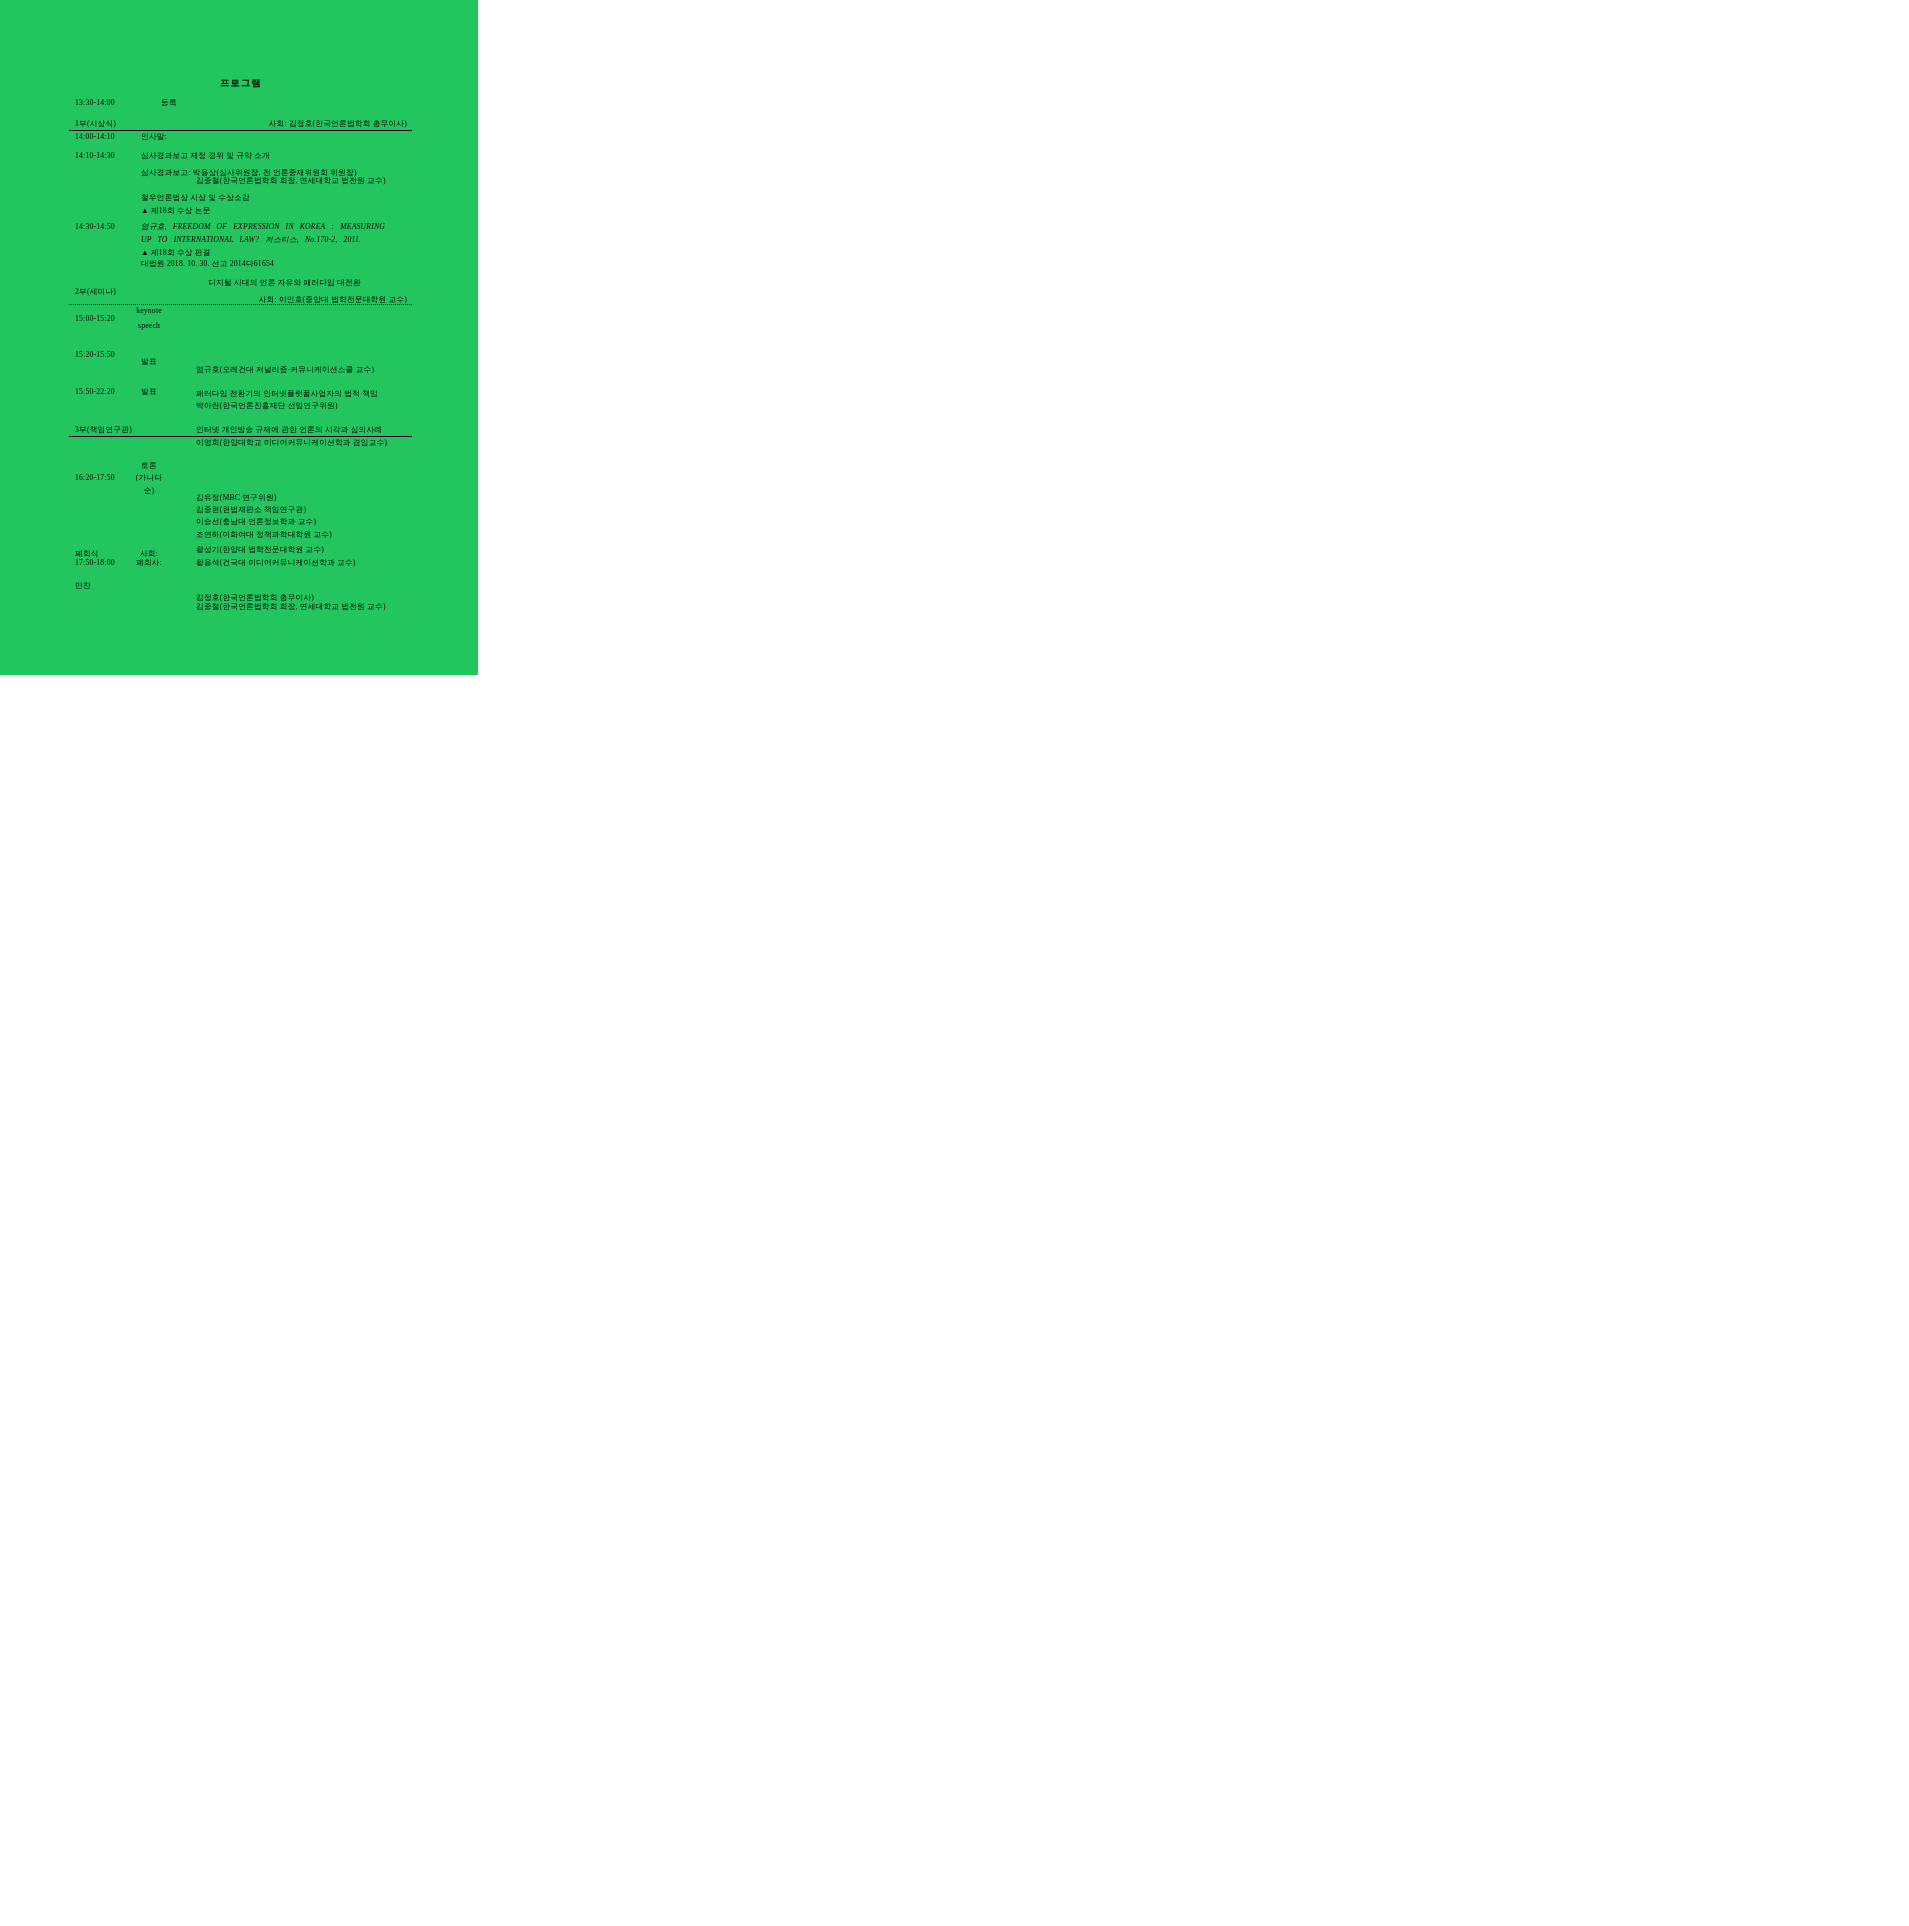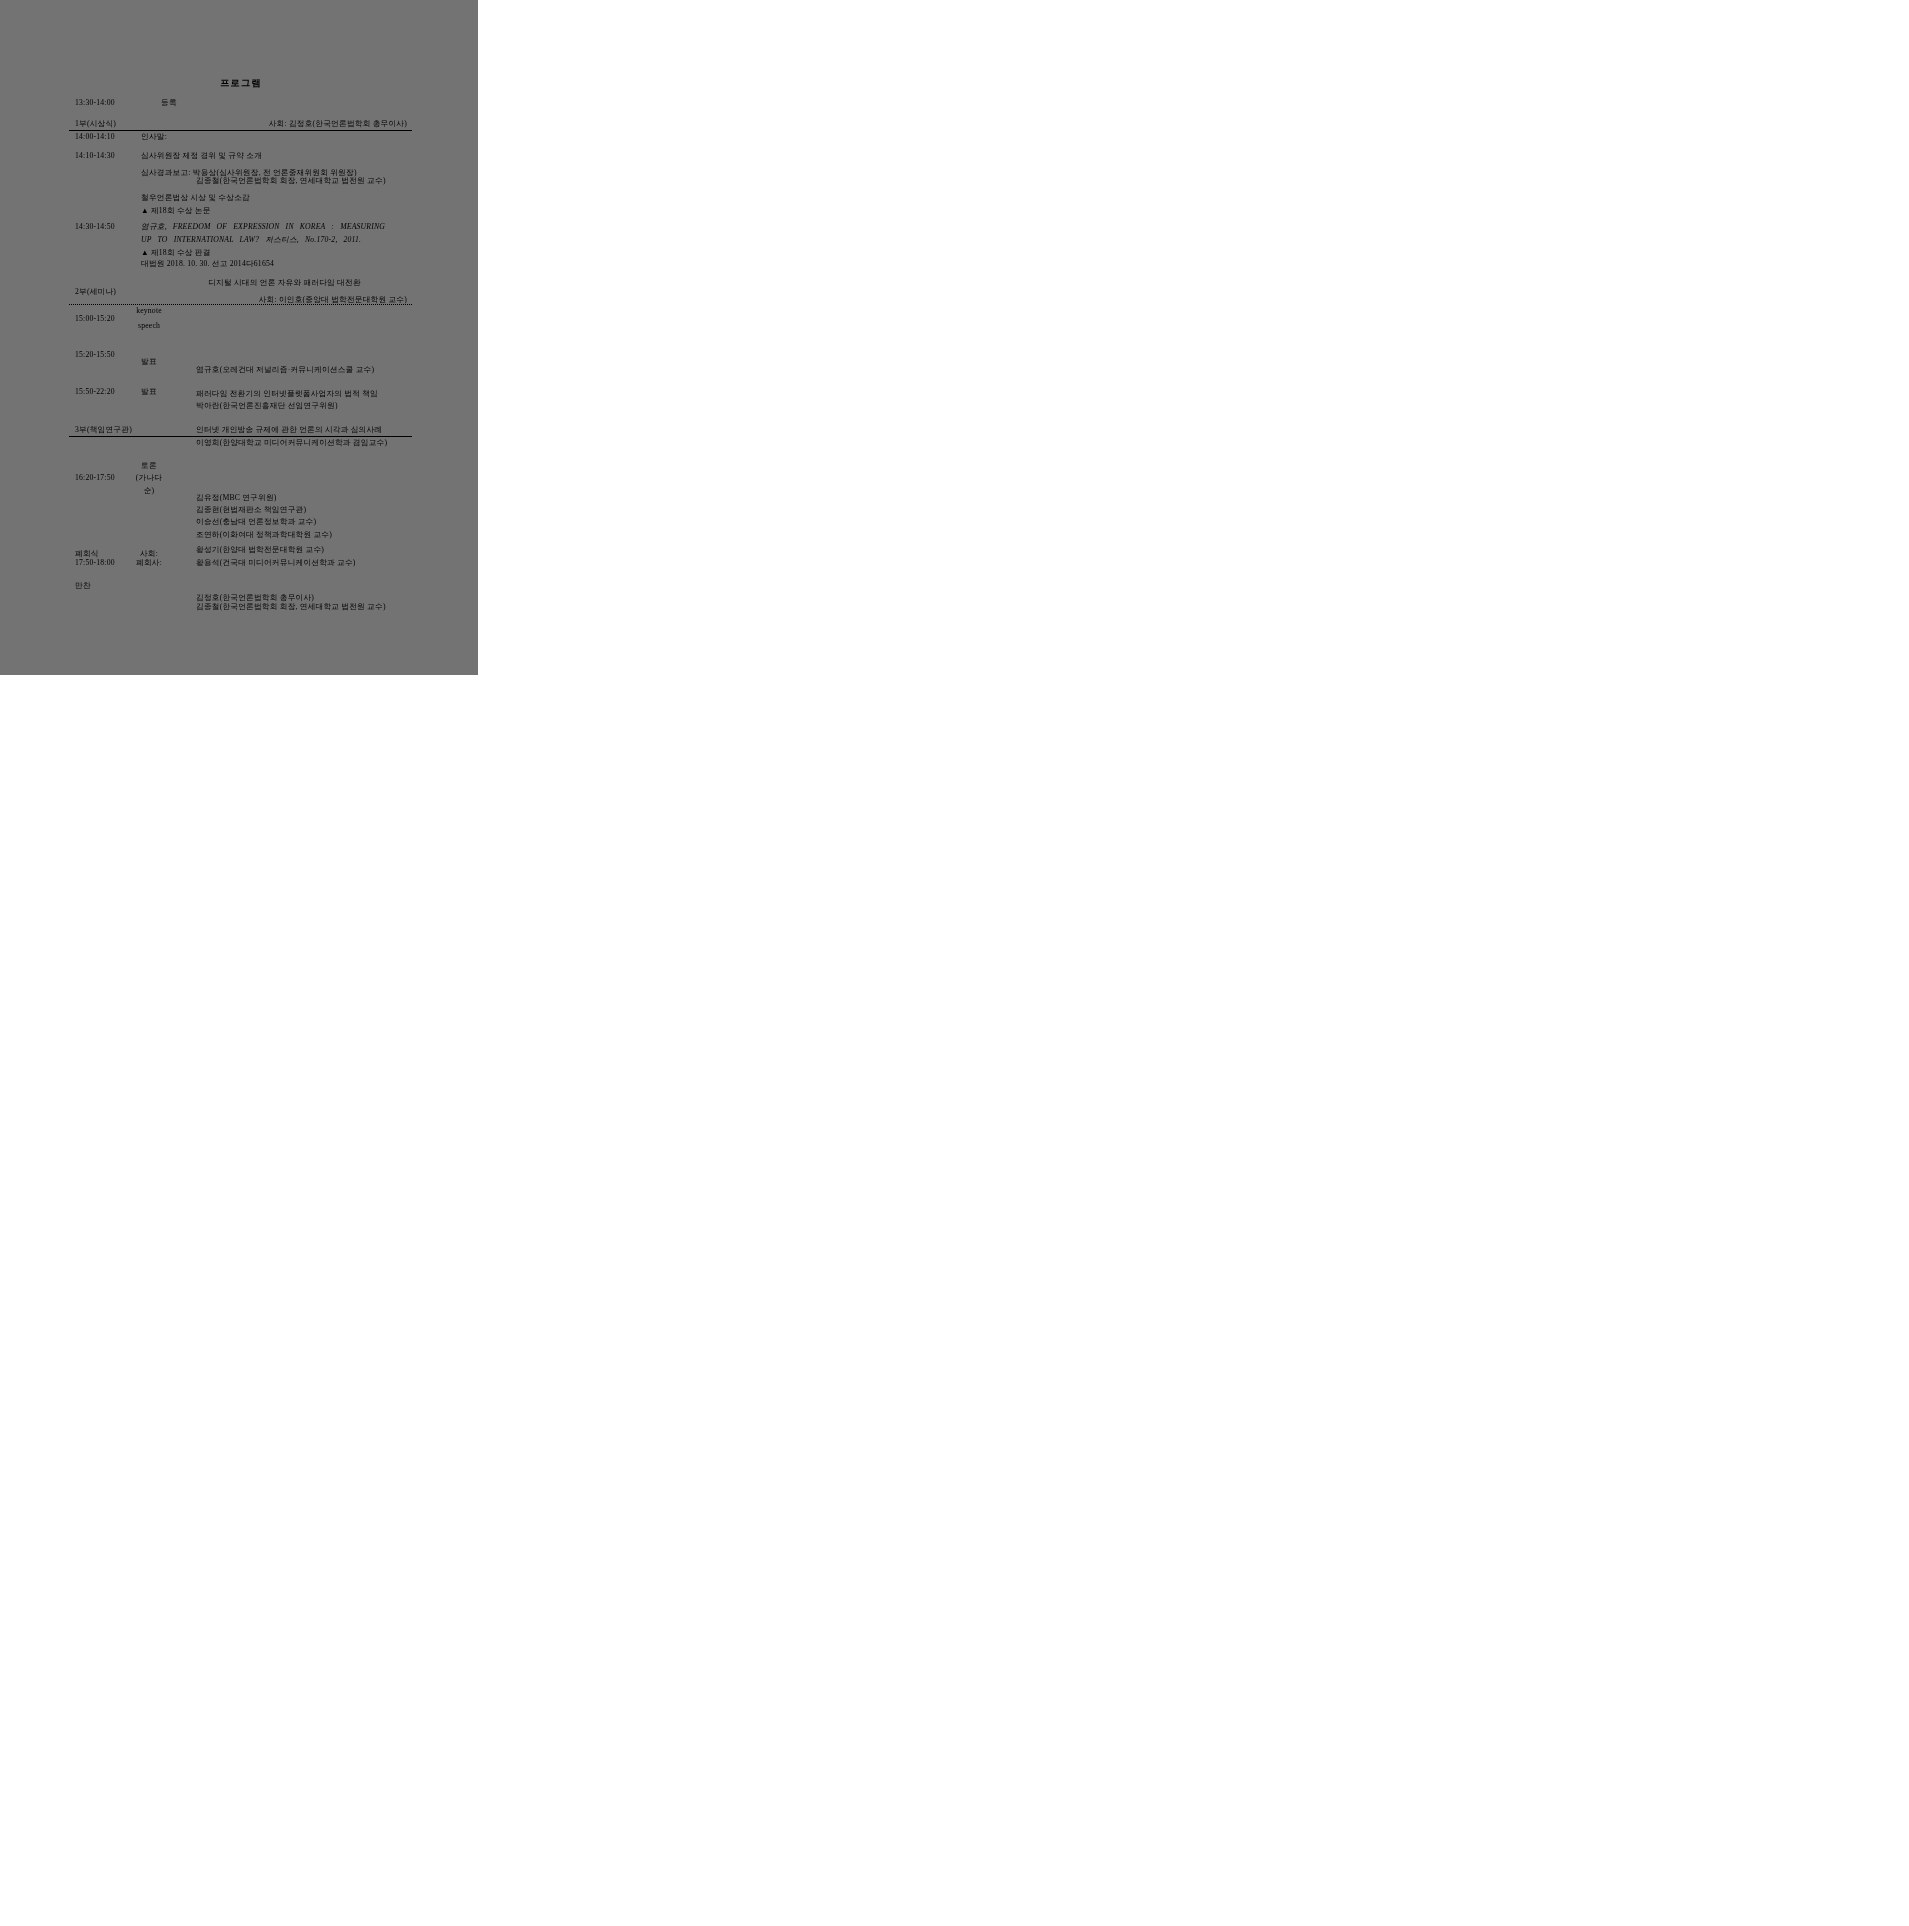--- a/index.html
+++ b/index.html
@@ -1,20 +1,20 @@
 <!DOCTYPE html>
 <html style="font-size:6.2px"><head>
 <meta charset="utf-8">
 <style>
   html, body { margin: 0; padding: 0; background: #ffffff; }
   .page {
     position: relative;
     width: 478px;
     height: 675px;
-    background: #737373;
+    background: #22c55e;
     color: #000000;
     font-family: "Liberation Serif", "DejaVu Serif", serif;
     font-size: 7.7px;
     letter-spacing: 0.2px;
     overflow: hidden;
   }
   .abs { position: absolute; line-height: 10px; white-space: nowrap; text-align: center; }
   .time { left: 75px; }
   .lbl { left: 116px; width: 66px; text-align: center; }
   .content { left: 196px; margin-top: 44px; }
@@ -43,21 +43,21 @@
 
   <div class="abs time" style="top:119px">1부(시상식)</div>
   <div class="abs rightcol" style="top:119px">사회: 김정호(한국언론법학회 총무이사)</div>
   <div class="abs rule rule-thin" style="top:130px"></div>
 
   <div class="abs time" style="top:132px">14:00-14:10</div>
   <div class="abs wide" style="top:132px">인사말:</div>
   <div class="abs content" style="top:132px">김종철(한국언론법학회 회장, 연세대학교 법전원 교수)</div>
 
   <div class="abs time" style="top:151px">14:10-14:30</div>
-  <div class="abs wide" style="top:151px">심사위원장 제정 경위 및 규약 소개</div>
+  <div class="abs wide" style="top:151px">심사경과보고 제정 경위 및 규약 소개</div>
   <div class="abs wide" style="top:168px">심사경과보고: 박용상(심사위원장, 전 언론중재위원회 위원장)</div>
 
   <div class="abs wide" style="top:193px">철우언론법상 시상 및 수상소감</div>
   <div class="abs wide" style="top:206px">▲ 제18회 수상 논문</div>
   <div class="abs time" style="top:222px">14:30-14:50</div>
   <div class="abs wide en-wide" style="top:222px">염규호, FREEDOM OF EXPRESSION IN KOREA : MEASURING</div>
   <div class="abs wide en-wide" style="top:235px">UP TO INTERNATIONAL LAW? 저스티스, No.170-2, 2011.</div>
   <div class="abs wide" style="top:248px">▲ 제18회 수상 판결</div>
   <div class="abs wide" style="top:259px">대법원 2018. 10. 30. 선고 2014다61654</div>
 

